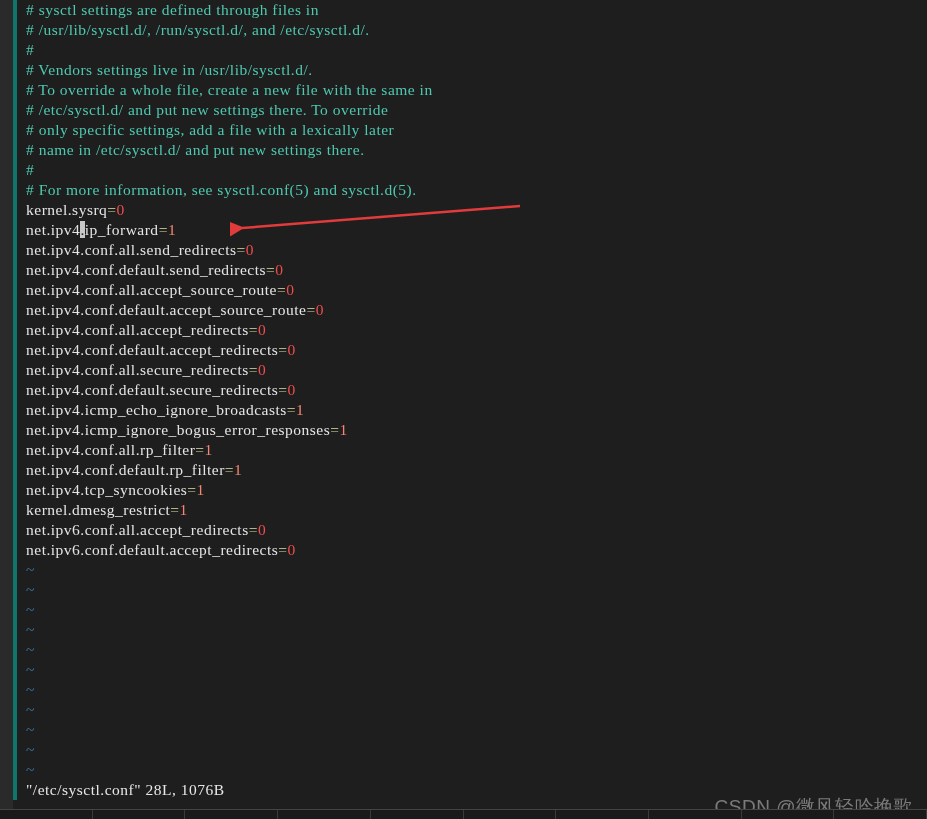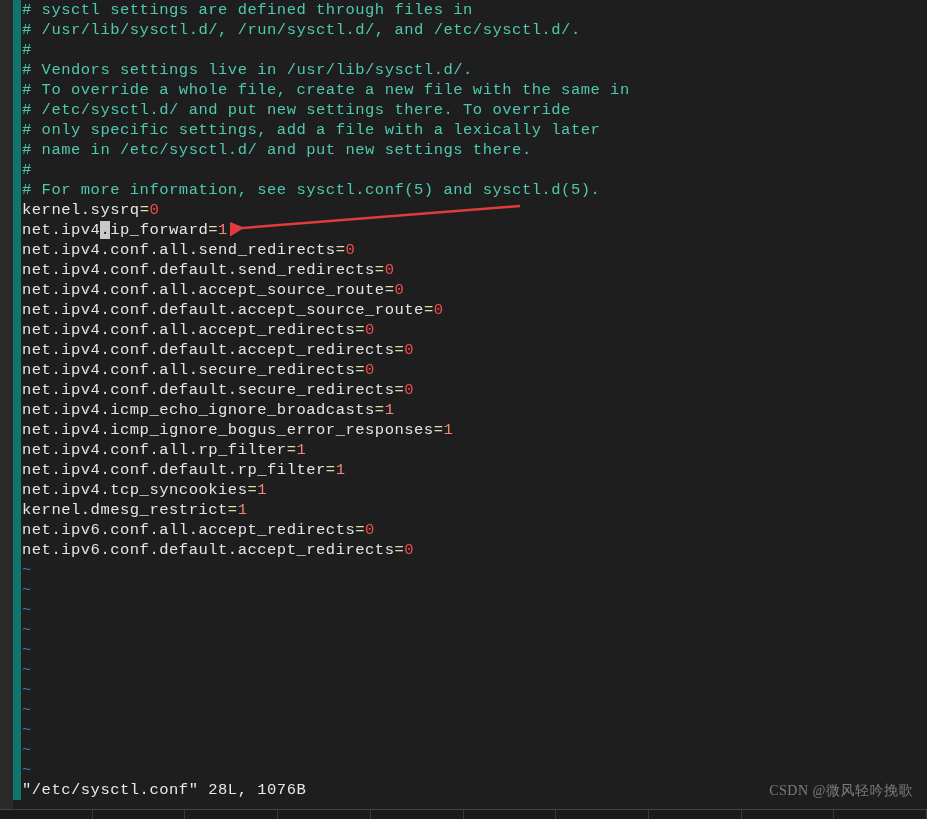--- a/index.html
+++ b/index.html
@@ -10,24 +10,25 @@
     font-size: 15.5px;
     line-height: 20px;
     color: #d4d4d4;
     position: relative;
   }
   .editor {
     position: absolute;
     left: 13px;
     top: 0;
     right: 0;
-    padding-left: 1px;
-    border-left: 8px solid #0f766e;
+    padding-left: 9px;
+    border-left: 4px solid #0f766e;
     white-space: pre;
     letter-spacing: 0.5px;
+    font-family: Liberation Serif, serif;
   }
   .line { display: block; height: 20px; }
   .comment { color: #4ec9b0; }
   .key { color: #e5e5e5; }
   .eq { color: #dcdcaa; }
   .val0 { color: #f14c4c; }
   .val1 { color: #f48771; }
   .cursor {
     background: #c8c8c8;
     color: #1e1e1e;
@@ -36,24 +37,24 @@
   .status { color: #e8e8e8; }
   .arrow-svg {
     position: absolute;
     left: 230px;
     top: 200px;
     pointer-events: none;
   }
   .watermark {
     position: absolute;
     right: 14px;
-    bottom: 18px;
+    bottom: 2px;
     color: rgba(200,200,200,0.55);
-    font-family: Liberation Serif, serif;
-    font-size: 14px;
+    font-family: Liberation Sans, sans-serif;
+    font-size: 19px;
     letter-spacing: 0.5px;
   }
   .scroll-left {
     position: absolute;
     left: 0; top: 0; bottom: 0;
     width: 13px;
     background: #2a2a2a;
   }
   .bottom-strip {
     position: absolute;

